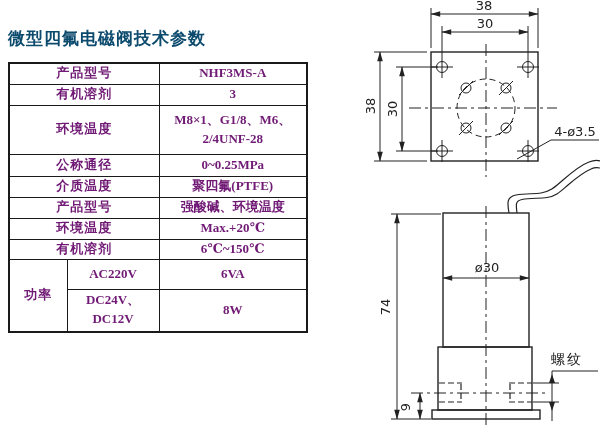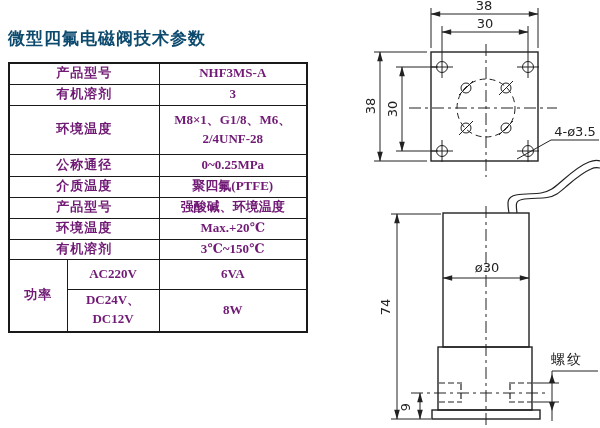--- a/index.html
+++ b/index.html
@@ -55,21 +55,21 @@
     <tr style="height:21px">
       <td colspan="2" class="cn">产品型号</td>
       <td>强酸碱、环境温度</td>
     </tr>
     <tr style="height:21px">
       <td colspan="2" class="cn">环境温度</td>
       <td>Max.+20℃</td>
     </tr>
     <tr style="height:20px">
       <td colspan="2" class="cn">有机溶剂</td>
-      <td>3℃~150℃</td>
+      <td>6℃~150℃</td>
     </tr>
     <tr style="height:30px">
       <td rowspan="2" class="cn">功率</td>
       <td>AC220V</td>
       <td>6VA</td>
     </tr>
     <tr style="height:43px">
       <td>DC24V、
 DC12V</td>
       <td>8W</td>

